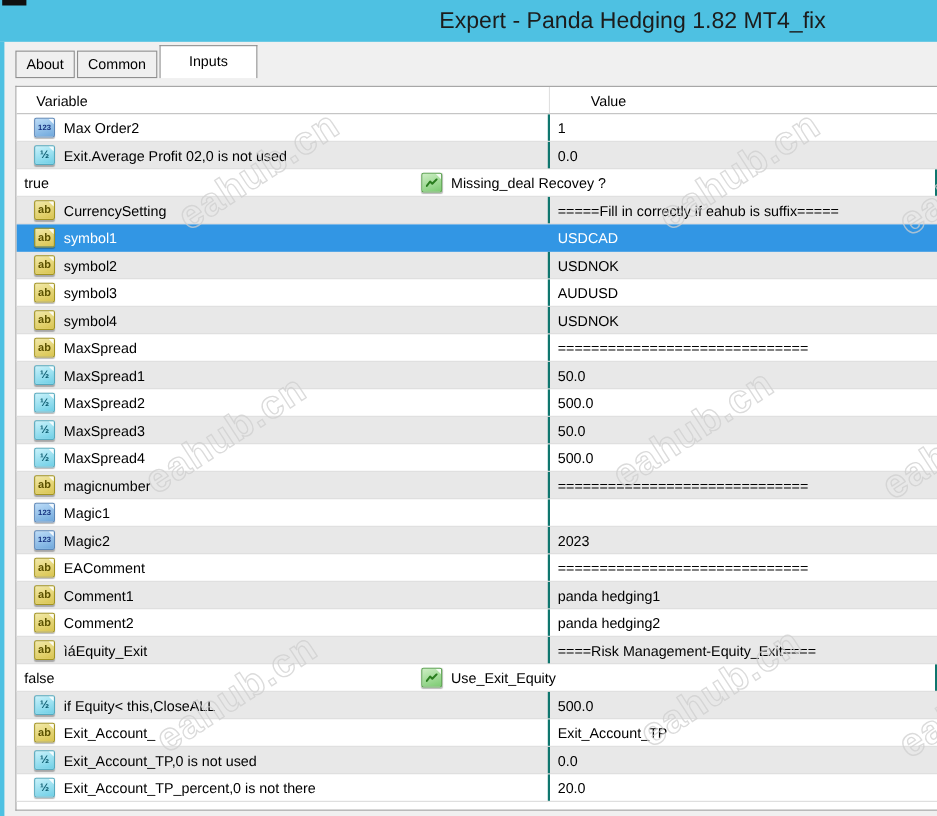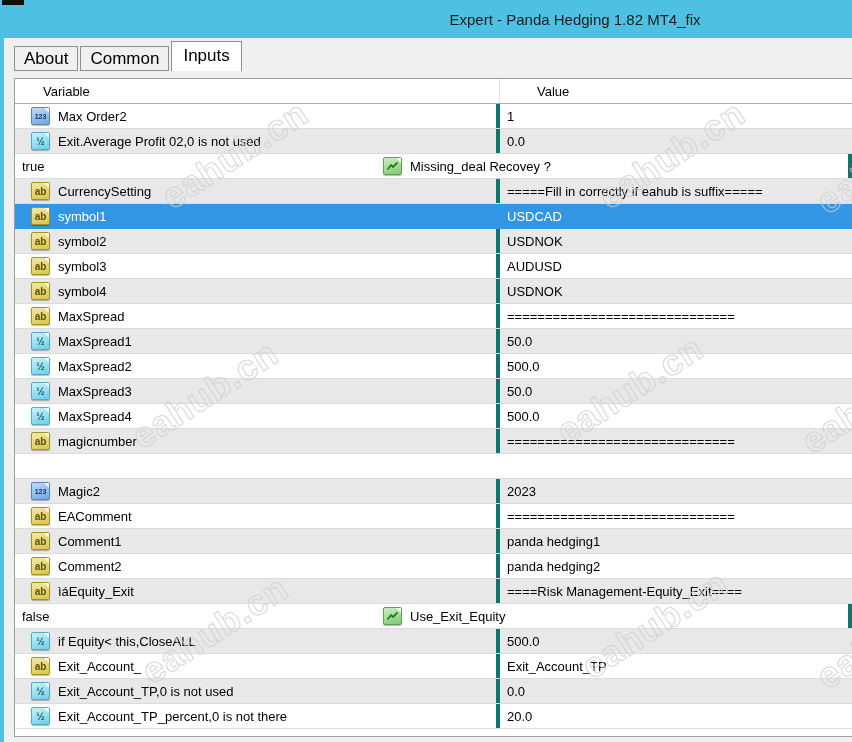--- a/index.html
+++ b/index.html
@@ -9,64 +9,64 @@
     font-family:"Liberation Sans",sans-serif;
     -webkit-font-smoothing:antialiased;
   }
   
   .titlebar{
     position:absolute;left:0;top:0;width:852px;height:38px;
     background:#4ec1e2;
   }
   .titlebar .title{
     position:absolute;left:575px;top:50%;transform:translate(-50%,-50%);
-    font-size:15px;color:#1c1c1c;white-space:nowrap;
+    font-size:21px;color:#1c1c1c;white-space:nowrap;
   }
   .corner-mark{
     position:absolute;left:2px;top:0;width:22px;height:5px;background:#101010;
   }
   
   .frame-left{
     position:absolute;left:0;top:38px;width:4px;height:704px;background:#4ec1e2;
   }
   
   .tabbar{
     position:absolute;left:14px;top:41px;height:30px;display:flex;align-items:flex-end;z-index:2;
   }
   .tab{
     height:23px;line-height:23px;padding:0 9px;margin-right:2px;
     background:#f0f0f0;border:1px solid #8f8f8f;
-    font-size:17px;color:#000;box-sizing:content-box;cursor:default;
+    font-size:13px;color:#000;box-sizing:content-box;cursor:default;
   }
   .tab.active{
     height:29px;line-height:27px;background:#ffffff;border-bottom:none;
-    padding:0 11px;position:relative;z-index:3;
+    padding:0 26px;position:relative;z-index:3;
   }
   
   .grid{
     position:absolute;left:14px;top:78px;width:838px;height:659px;
     background:#ffffff;border:1px solid #9e9e9e;border-right:none;
     box-sizing:border-box;overflow:hidden;
   }
   .hrow{
     display:flex;height:25px;box-sizing:border-box;
     border-bottom:1px solid #adadad;background:#ffffff;
   }
   .hcell{font-size:13px;color:#000;display:flex;align-items:center;box-sizing:border-box;}
-  .hcell.lbl{width:485px;padding-left:28px;border-right:1px solid #e0e0e0;}
+  .hcell.lbl{width:485px;padding-left:18px;border-right:1px solid #e0e0e0;}
   .hcell.val{flex:1;padding-left:7px;margin-left:30px;}
   .row{
     display:flex;height:25px;box-sizing:border-box;
     border-bottom:1px solid #dcdcdc;background:#ffffff;
   }
   .row.alt{background:#e8e8e8;}
   .row.sel{border-bottom-color:rgba(0,0,0,0);}
   .row.sel .lbl-text,.row.sel .cell.val{color:#ffffff;}
   .cell{display:flex;align-items:center;box-sizing:border-box;font-size:13px;color:#000;}
-  .cell.lbl{width:485px;padding-left:16px;border-right:4px solid #0f766e;}
+  .cell.lbl{width:485px;padding-left:16px;border-right:2px solid #0f766e;}
   .row.sel .cell.lbl{border-right-color:rgba(0,0,0,0);}
   .cell.val{flex:1;padding-left:7px;white-space:nowrap;}
   .lbl-text{margin-left:8px;white-space:nowrap;}
   
   .pic{
     width:17px;height:16px;border-radius:2px;position:relative;flex:none;
     display:flex;align-items:center;justify-content:center;
     font-weight:bold;box-shadow:0 1px 1px rgba(0,0,0,0.28);
   }
   .pic::after{
@@ -204,20 +204,24 @@
         <div class="cell val">500.0</div>
       </div>
       <div class="row alt">
         <div class="cell lbl">
           <span class="pic pi-string">ab</span>
           <span class="lbl-text">magicnumber</span>
         </div>
         <div class="cell val">==============================</div>
       </div>
       <div class="row">
+        <div class="cell lbl">
+          <span class="pic pi-int">123</span>
+          <span class="lbl-text">Magic1</span>
+        </div>
       </div>
       <div class="row alt">
         <div class="cell lbl">
           <span class="pic pi-int">123</span>
           <span class="lbl-text">Magic2</span>
         </div>
         <div class="cell val">2023</div>
       </div>
       <div class="row">
         <div class="cell lbl">

